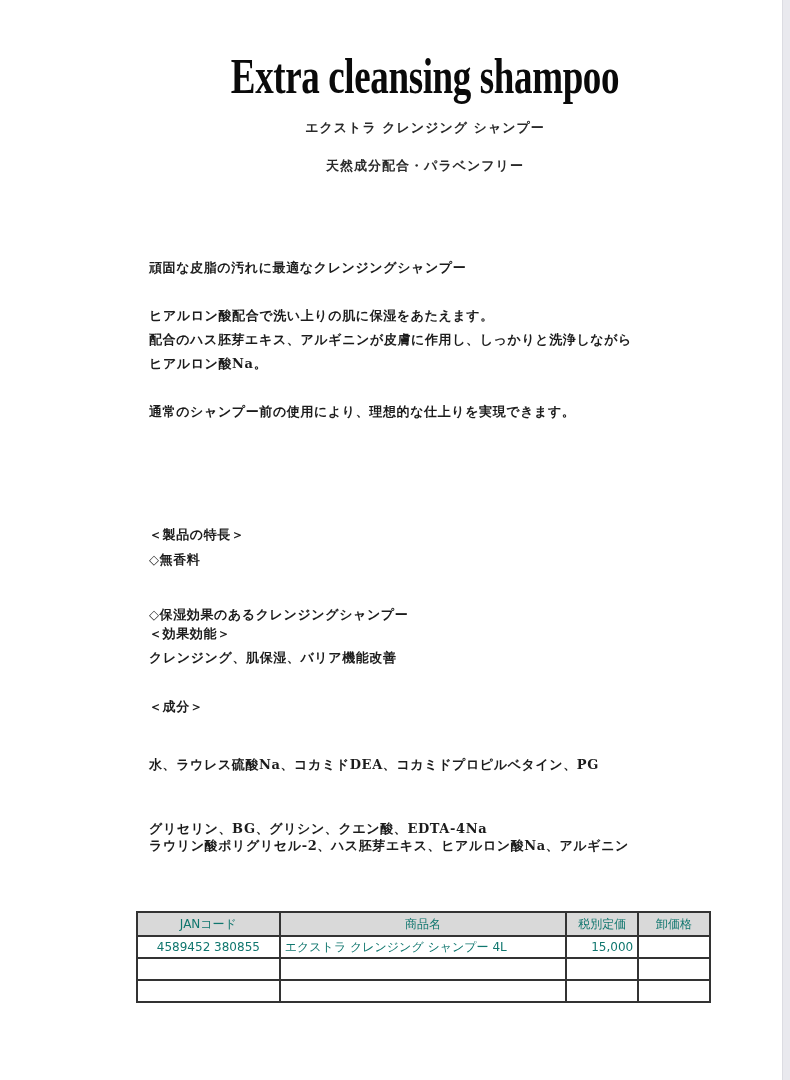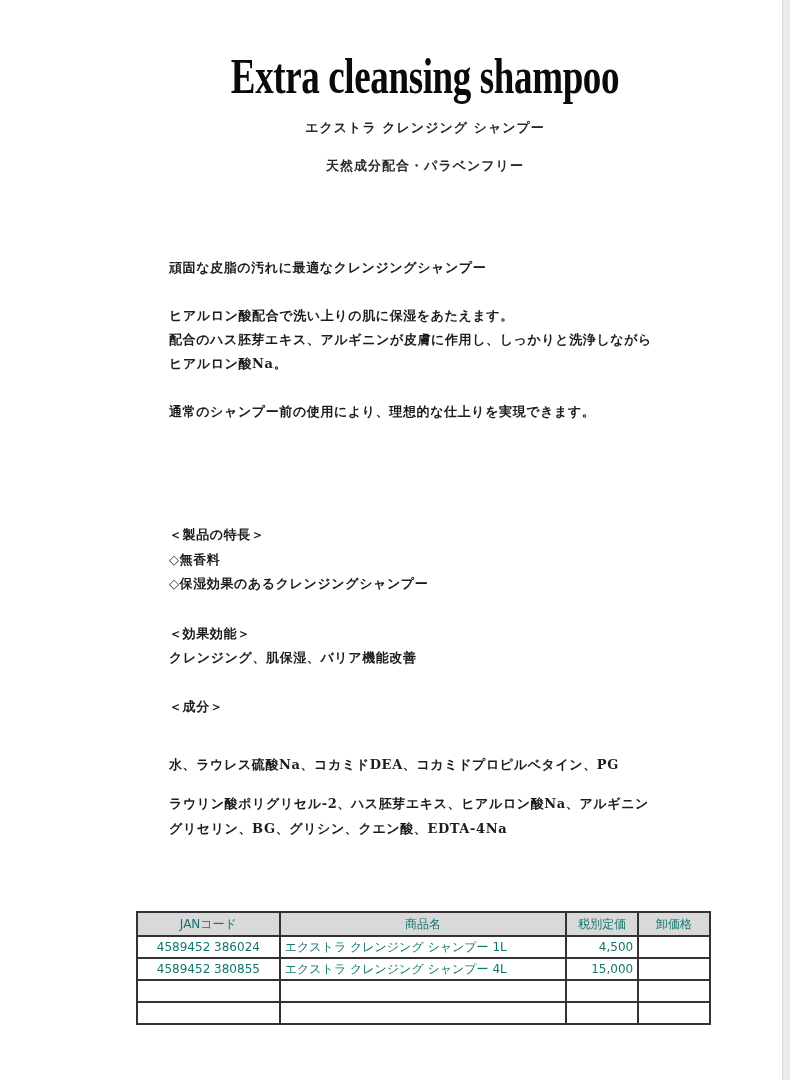--- a/index.html
+++ b/index.html
@@ -61,21 +61,20 @@
   .sub2 { top: 157px; }
   .line {
     position: absolute;
     left: 149px;
     font-size: 13px;
     font-weight: bold;
     line-height: 18px;
     color: #1c1c1c;
     white-space: nowrap;
     letter-spacing: 0.6px;
-    margin-left: 20px;
   }
   table.price-table {
     position: absolute;
     left: 136px;
     top: 911px;
     width: 575px;
     border-collapse: collapse;
     font-family: "DejaVu Sans", "Liberation Sans", sans-serif;
     font-size: 12px;
     color: #0f766e;
@@ -109,46 +108,40 @@
   <div class="line" style="top:259px">頑固な皮脂の汚れに最適なクレンジングシャンプー</div>
 
   <div class="line" style="top:307px">ヒアルロン酸配合で洗い上りの肌に保湿をあたえます。</div>
   <div class="line" style="top:331px">配合のハス胚芽エキス、アルギニンが皮膚に作用し、しっかりと洗浄しながら</div>
   <div class="line" style="top:355px">ヒアルロン酸Na。</div>
 
   <div class="line" style="top:403px">通常のシャンプー前の使用により、理想的な仕上りを実現できます。</div>
 
   <div class="line" style="top:526px">＜製品の特長＞</div>
   <div class="line" style="top:551px">◇無香料</div>
-  <div class="line" style="top:575px">◇保湿効果のあるクレンジングシャンプー</div>
+  <div class="line" style="top:606px">◇保湿効果のあるクレンジングシャンプー</div>
 
   <div class="line" style="top:625px">＜効果効能＞</div>
   <div class="line" style="top:649px">クレンジング、肌保湿、バリア機能改善</div>
 
   <div class="line" style="top:698px">＜成分＞</div>
   <div class="line" style="top:756px">水、ラウレス硫酸Na、コカミドDEA、コカミドプロピルベタイン、PG</div>
-  <div class="line" style="top:795px">ラウリン酸ポリグリセル-2、ハス胚芽エキス、ヒアルロン酸Na、アルギニン</div>
+  <div class="line" style="top:837px">ラウリン酸ポリグリセル-2、ハス胚芽エキス、ヒアルロン酸Na、アルギニン</div>
   <div class="line" style="top:820px">グリセリン、BG、グリシン、クエン酸、EDTA-4Na</div>
 
   <table class="price-table">
     <thead>
       <tr>
         <th>JANコード</th>
         <th>商品名</th>
         <th>税別定価</th>
         <th>卸価格</th>
       </tr>
     </thead>
     <tbody>
-      <tr>
-        <td class="c-jan">4589452 386024</td>
-        <td class="c-name">エクストラ クレンジング シャンプー 1L</td>
-        <td class="c-price">4,500</td>
-        <td class="c-wholesale"></td>
-      </tr>
       <tr>
         <td class="c-jan">4589452 380855</td>
         <td class="c-name">エクストラ クレンジング シャンプー 4L</td>
         <td class="c-price">15,000</td>
         <td class="c-wholesale"></td>
       </tr>
       <tr>
         <td class="c-jan"></td>
         <td class="c-name"></td>
         <td class="c-price"></td>

